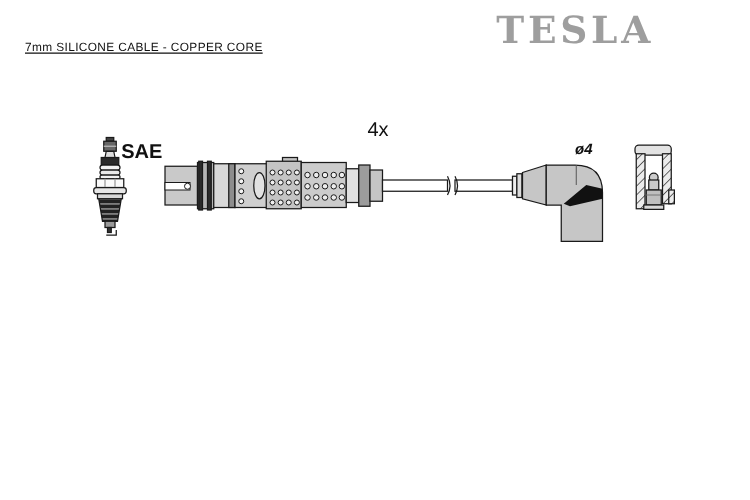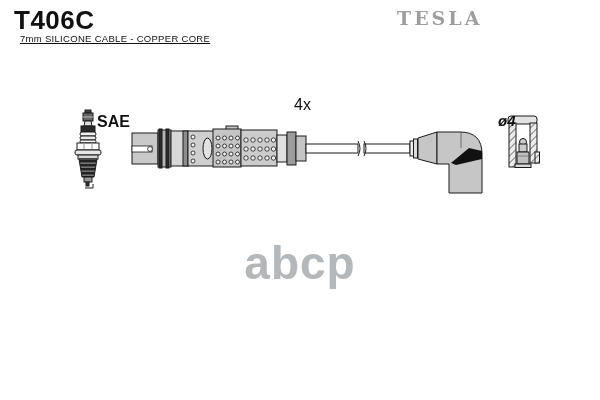--- a/index.html
+++ b/index.html
@@ -2,34 +2,33 @@
 <html><head>
 <meta charset="utf-8">
 <style>
   html,body{margin:0;padding:0;background:#fff;}
   #page{position:relative;width:600px;height:400px;background:#ffffff;overflow:hidden;
         font-family:"Liberation Sans",sans-serif;}
   .abs{position:absolute;}
   #part-number{left:14px;top:5px;font-size:26px;font-weight:bold;color:#111;letter-spacing:.5px;}
   #subtitle{left:20px;top:33px;font-size:9.5px;color:#111;letter-spacing:.3px;text-decoration:underline;}
   #brand{left:397px;top:7px;font-family:"DejaVu Serif","Liberation Serif",serif;
-         font-size:19px;font-weight:bold;color:#9e9e9e;letter-spacing:3px;}
+         font-size:30px;font-weight:bold;color:#9e9e9e;letter-spacing:3px;}
   #sae-label{left:97px;top:113px;font-size:16px;font-weight:bold;color:#111;}
   #qty-label{left:294px;top:96px;font-size:16px;color:#111;}
-  #dia-label{left:498px;top:112px;font-size:15px;font-weight:bold;font-style:italic;color:#111;}
+  #dia-label{left:460px;top:112px;font-size:12px;font-weight:bold;font-style:italic;color:#111;}
   #watermark{left:50%;top:240px;transform:translateX(-50%);
              font-size:46px;font-weight:bold;color:#b5b8bb;letter-spacing:1px;line-height:1;}
   svg{position:absolute;left:0;top:0;}
 </style>
 </head>
 <body>
 
 <div id="page">
 
-  <span class="abs" id="part-number">T406C</span>
   <span class="abs" id="subtitle">7mm SILICONE CABLE - COPPER CORE</span>
   <span class="abs" id="brand">TESLA</span>
 
   <svg width="600" height="400" viewBox="0 0 600 400">
     <defs>
       <pattern id="hatch" width="5" height="5" patternUnits="userSpaceOnUse" patternTransform="rotate(45)">
         <rect width="5" height="5" fill="#ececec"></rect>
         <line x1="0" y1="0" x2="0" y2="5" stroke="#444" stroke-width="1.3"></line>
       </pattern>
       <pattern id="threads" width="6" height="4" patternUnits="userSpaceOnUse">
@@ -143,15 +142,14 @@
       <rect x="519" y="144" width="8" height="8" fill="#c9c9c9"></rect>
       <rect x="517" y="152" width="12" height="12" fill="#bfbfbf"></rect>
       <line x1="517" y1="156" x2="529" y2="156" stroke="#777" stroke-width="0.8"></line>
       <rect x="515" y="164" width="16" height="3.5" fill="#d8d8d8"></rect>
     </g>
   </svg>
 
   <span class="abs" id="sae-label">SAE</span>
   <span class="abs" id="qty-label">4x</span>
   <span class="abs" id="dia-label">ø4</span>
-  <span class="abs" id="watermark">abcp</span>
 
 </div>
 
 </body></html>

